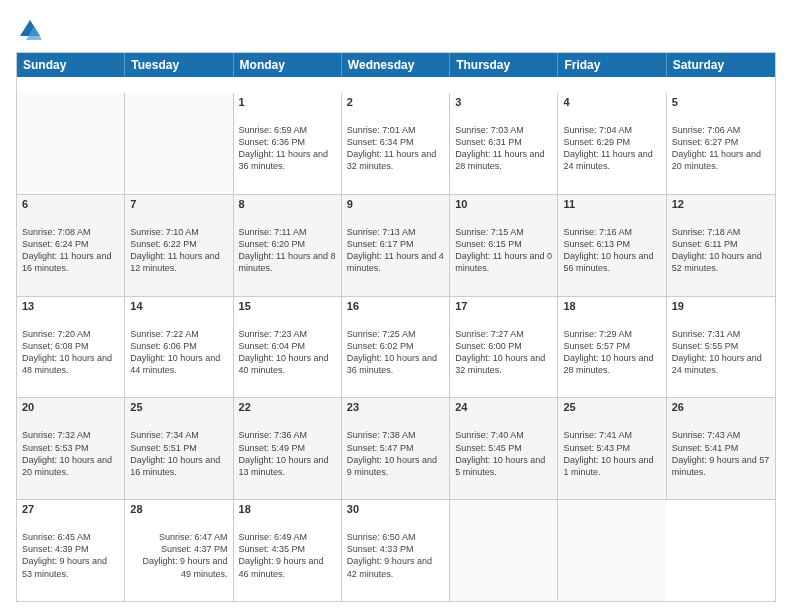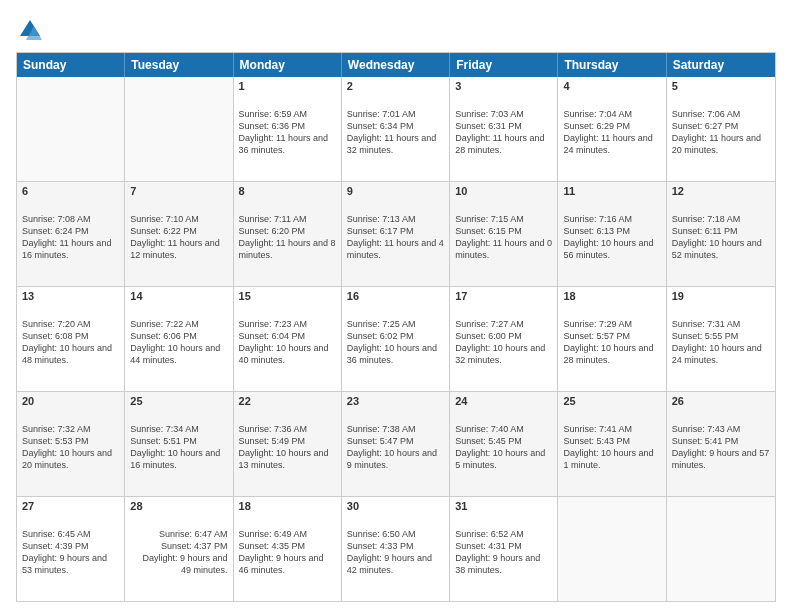--- a/index.html
+++ b/index.html
@@ -57,20 +57,21 @@
     }
     .subtitle {
       font-size: 14px;
       color: #555;
     }
     .calendar {
       flex: 1;
       display: flex;
       flex-direction: column;
       border: 1px solid #ccc;
+      gap: 16px;
     }
     .cal-header {
       display: grid;
       grid-template-columns: repeat(7, 1fr);
       background: #1a6faf;
     }
     .cal-header-cell {
       color: #fff;
       font-size: 12px;
       font-weight: bold;
@@ -135,22 +136,22 @@
       <div class="subtitle"></div>
     </div>
   </div>
 
   <div class="calendar">
     <div class="cal-header" id="cal-header">
         <div class="cal-header-cell">Sunday</div>
         <div class="cal-header-cell">Tuesday</div>
         <div class="cal-header-cell">Monday</div>
         <div class="cal-header-cell">Wednesday</div>
+        <div class="cal-header-cell">Thursday</div>
         <div class="cal-header-cell">Friday</div>
-        <div class="cal-header-cell">Thursday</div>
         <div class="cal-header-cell">Saturday</div>
       </div>
     <div class="cal-body" id="cal-body">
         <div class="cal-row">
           <div class="cal-cell empty"></div>
           <div class="cal-cell empty"></div>
           <div class="cal-cell">
             <div class="day-num">1</div>
             <div class="cell-text" style="white-space: pre-line;">Sunrise: 6:59 AM
 Sunset: 6:36 PM
@@ -330,25 +331,19 @@
             <div class="day-num">18</div>
             <div class="cell-text" style="white-space: pre-line;">Sunrise: 6:49 AM
 Sunset: 4:35 PM
 Daylight: 9 hours and 46 minutes.</div>
           </div>
           <div class="cal-cell">
             <div class="day-num">30</div>
             <div class="cell-text" style="white-space: pre-line;">Sunrise: 6:50 AM
 Sunset: 4:33 PM
 Daylight: 9 hours and 42 minutes.</div>
-          </div>
-          <div class="cal-cell">
-            <div class="day-num">31</div>
-            <div class="cell-text" style="white-space: pre-line;">Sunrise: 6:52 AM
-Sunset: 4:31 PM
-Daylight: 9 hours and 38 minutes.</div>
           </div>
           <div class="cal-cell empty"></div>
           <div class="cal-cell empty"></div>
         </div>
       </div>
   </div>
 </div>
 
 </body></html>

